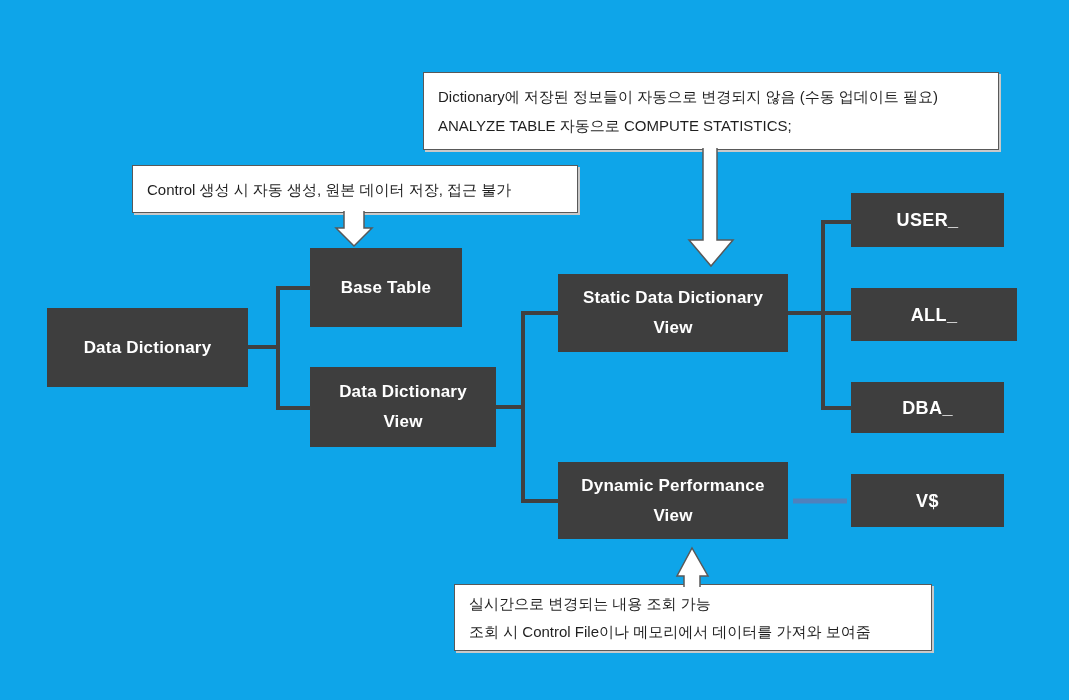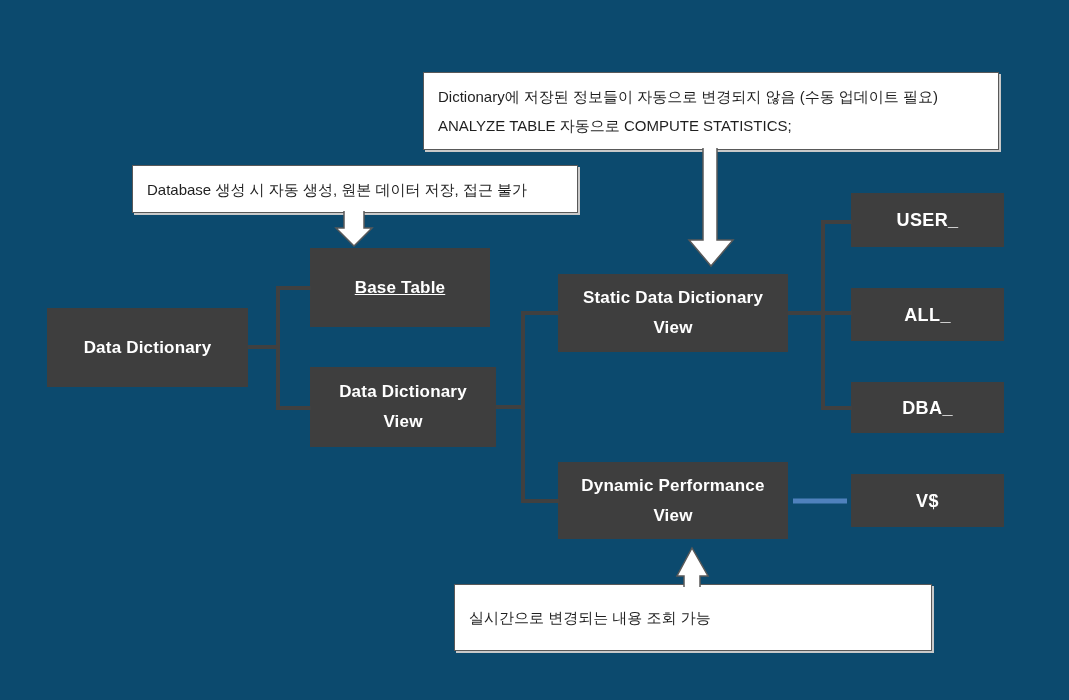--- a/index.html
+++ b/index.html
@@ -1,20 +1,20 @@
 <!DOCTYPE html>
 <html><head>
 <meta charset="utf-8">
 <style>
   html, body { margin: 0; padding: 0; background: #ffffff; }
   .canvas {
     position: relative;
     width: 1069px;
     height: 700px;
-    background: #0c4a6e;
+    background: #0ea5e9;
     font-family: "Liberation Sans", "DejaVu Sans", sans-serif;
     overflow: hidden;
   }
   .node {
     position: absolute;
     background: #3e3e3e;
     color: #ffffff;
     display: flex;
     flex-direction: column;
     align-items: center;
@@ -53,32 +53,33 @@
 <body>
 
 <div class="canvas">
 
   <div class="ann" style="left:423px; top:72px; width:576px; height:78px;">
     <div>Dictionary에 저장된 정보들이 자동으로 변경되지 않음 (수동 업데이트 필요)</div>
     <div>ANALYZE TABLE 자동으로 COMPUTE STATISTICS;</div>
   </div>
 
   <div class="ann" style="left:132px; top:165px; width:446px; height:48px;">
-    <div>Database 생성 시 자동 생성, 원본 데이터 저장, 접근 불가</div>
+    <div>Control 생성 시 자동 생성, 원본 데이터 저장, 접근 불가</div>
   </div>
 
   <div class="ann" style="left:454px; top:584px; width:478px; height:67px; line-height:28px;">
     <div>실시간으로 변경되는 내용 조회 가능</div>
+    <div>조회 시 Control File이나 메모리에서 데이터를 가져와 보여줌</div>
   </div>
 
   <div class="node" style="left:47px; top:308px; width:201px; height:79px;">
     <div>Data Dictionary</div>
   </div>
 
-  <div class="node" style="left:310px; top:248px; width:180px; height:79px;text-decoration:underline;">
+  <div class="node" style="left:310px; top:248px; width:152px; height:79px;">
     <div>Base Table</div>
   </div>
 
   <div class="node" style="left:310px; top:367px; width:186px; height:80px;">
     <div>Data Dictionary</div>
     <div>View</div>
   </div>
 
   <div class="node" style="left:558px; top:274px; width:230px; height:78px;">
     <div>Static Data Dictionary</div>
@@ -87,21 +88,21 @@
 
   <div class="node" style="left:558px; top:462px; width:230px; height:77px;">
     <div>Dynamic Performance</div>
     <div>View</div>
   </div>
 
   <div class="node leaf" style="left:851px; top:193px; width:153px; height:54px;">
     <div>USER_</div>
   </div>
 
-  <div class="node leaf" style="left:851px; top:288px; width:153px; height:53px;">
+  <div class="node leaf" style="left:851px; top:288px; width:166px; height:53px;">
     <div>ALL_</div>
   </div>
 
   <div class="node leaf" style="left:851px; top:382px; width:153px; height:51px;justify-content:center;">
     <div>DBA_</div>
   </div>
 
   <div class="node leaf" style="left:851px; top:474px; width:153px; height:53px;">
     <div>V$</div>
   </div>

